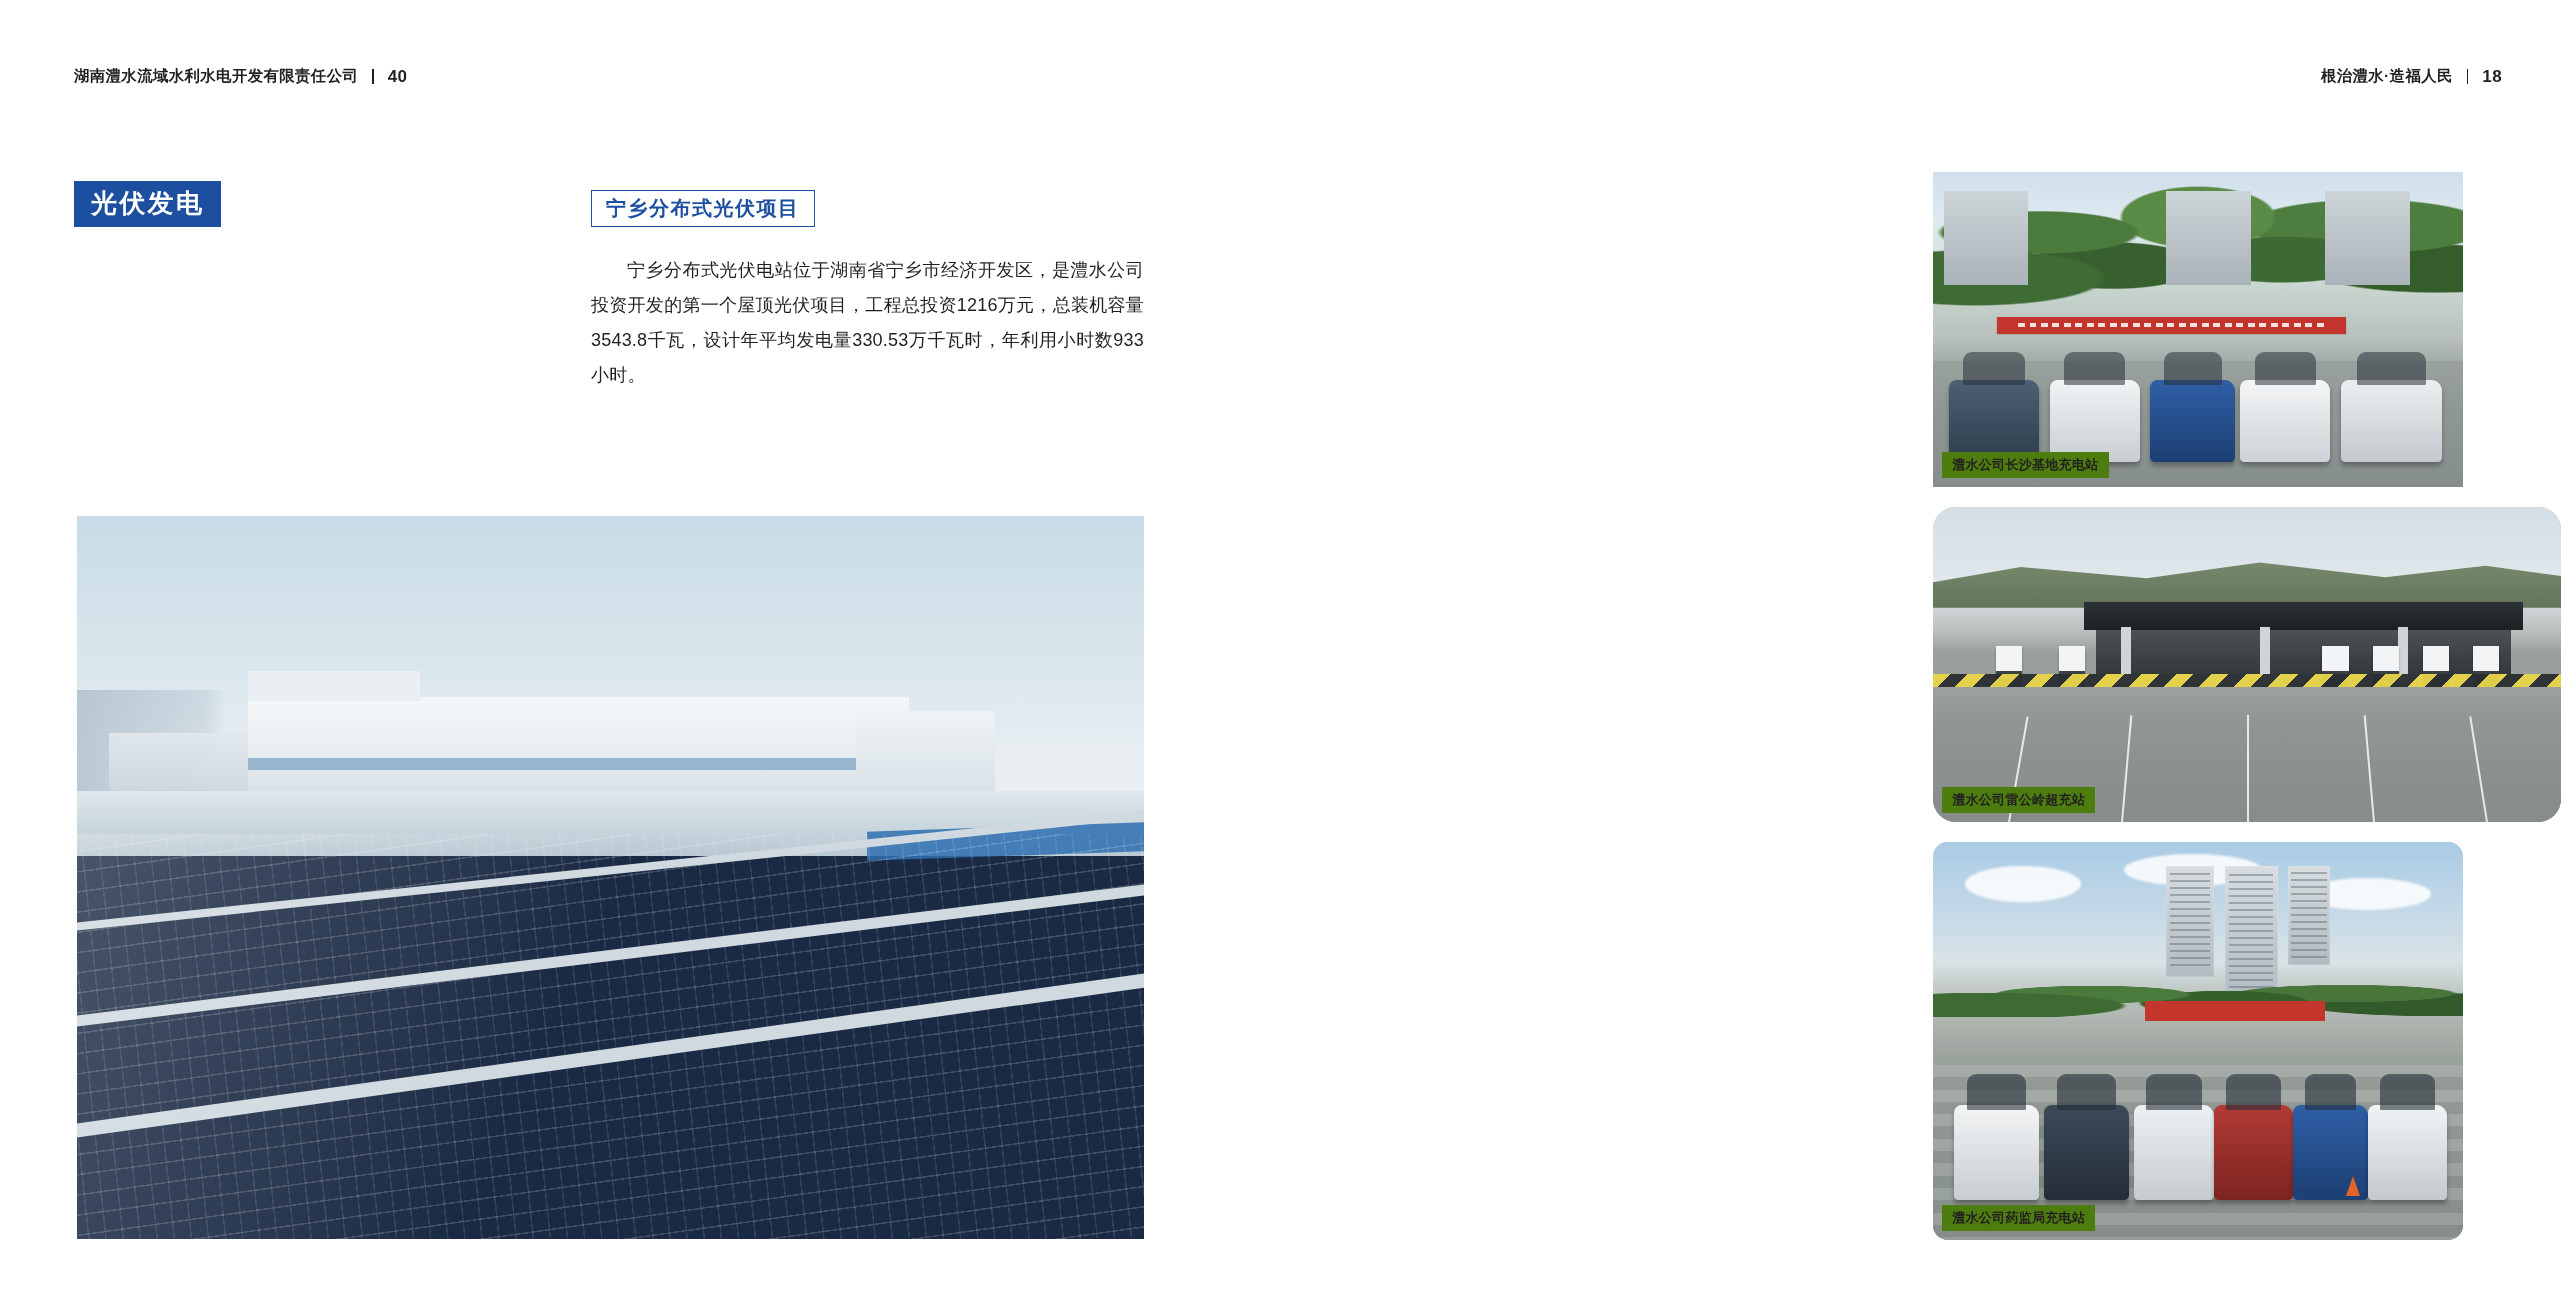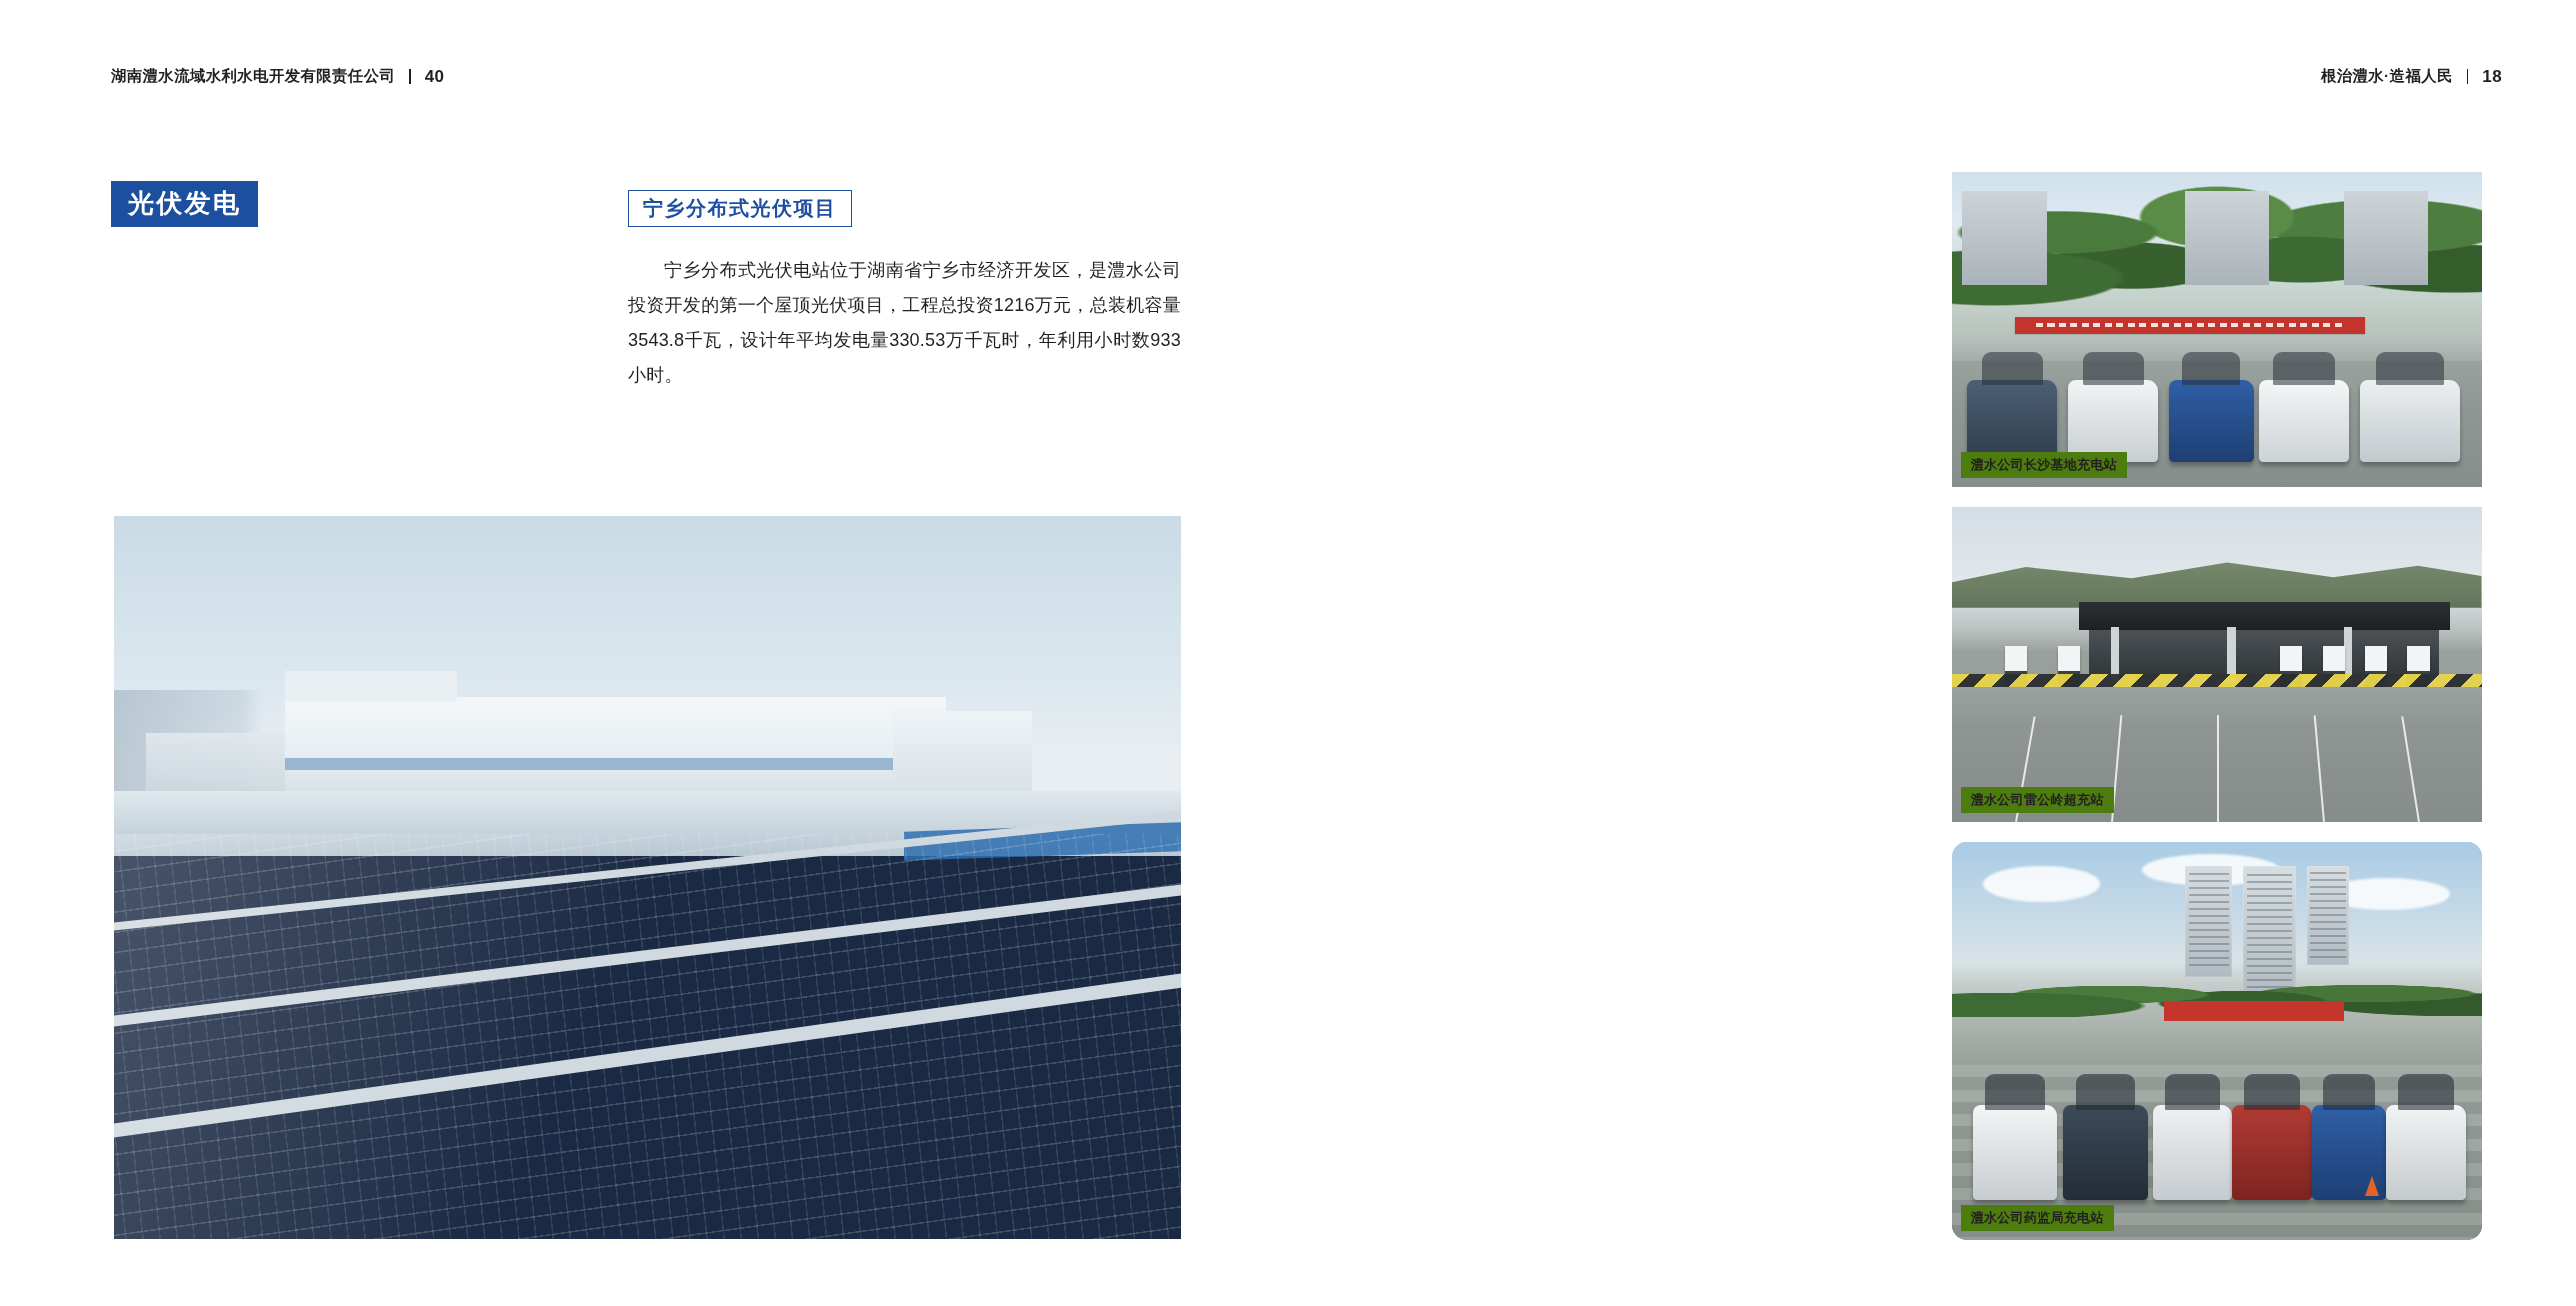--- a/index.html
+++ b/index.html
@@ -12,21 +12,20 @@
     height: 1306px;
     font-family: "Liberation Sans", sans-serif;
     color: #231f20;
     position: relative;
     overflow: hidden;
   }
   .spread {
     position: absolute;
     inset: 0;
     display: flex;
-    margin-left: 37px;
   }
   .page {
     position: relative;
     width: 50%;
     height: 100%;
     box-sizing: border-box;
   }
 
   
   .runhead {
@@ -437,21 +436,21 @@
         <div class="ground"></div>
         <div class="car" style="left:3%;  width:17%; background:linear-gradient(to bottom,#4c5f74,#2f3d4c);"></div>
         <div class="car" style="left:22%; width:17%; background:linear-gradient(to bottom,#f2f4f5,#c9ced2);"></div>
         <div class="car" style="left:41%; width:16%; background:linear-gradient(to bottom,#2f5fa6,#1d3f73);"></div>
         <div class="car" style="left:58%; width:17%; background:linear-gradient(to bottom,#f4f6f7,#cdd2d6);"></div>
         <div class="car" style="left:77%; width:19%; background:linear-gradient(to bottom,#eceff1,#c3c9cd);"></div>
       </div>
       <div class="caption">澧水公司长沙基地充电站</div>
     </div>
 
-    <div class="photo" style="left: 645px; top: 507px; width: 530px; height: 315px;">
+    <div class="photo" style="left: 645px; top: 507px; width: 628px; height: 315px; border-radius: 23px;">
       <div class="cs cs2">
         <div class="hill"></div>
         <div class="canopy"></div>
         <div class="shed"></div>
         <div class="post" style="left:30%;"></div>
         <div class="post" style="left:52%;"></div>
         <div class="post" style="left:74%;"></div>
         <div class="charger" style="left:10%;"></div>
         <div class="charger" style="left:20%;"></div>
         <div class="charger" style="left:62%;"></div>

